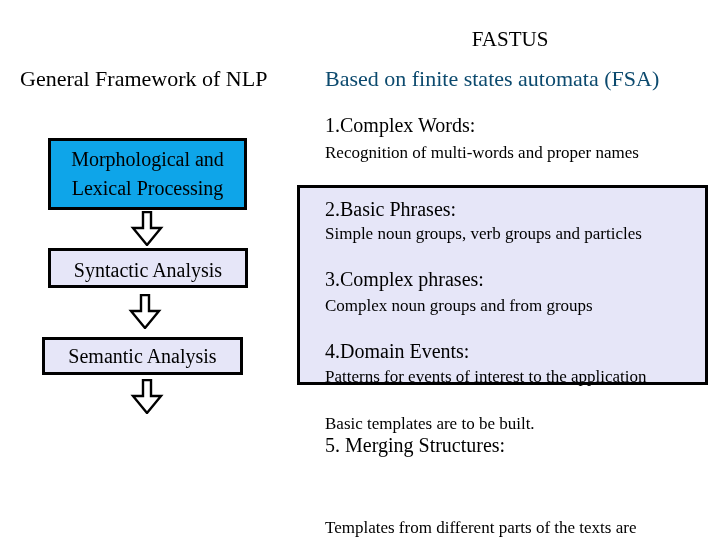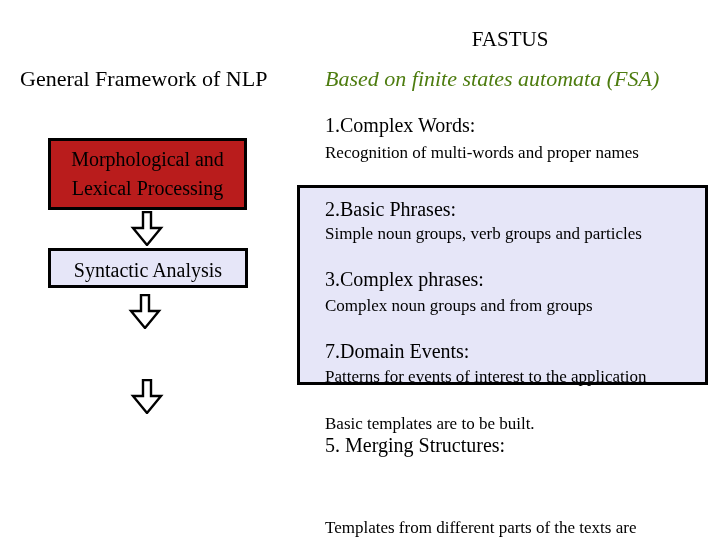--- a/index.html
+++ b/index.html
@@ -3,25 +3,25 @@
 <meta charset="utf-8">
 <style>
   html,body{margin:0;padding:0;background:#ffffff;}
   .slide{
     position:relative;width:720px;height:540px;background:#ffffff;overflow:hidden;
     font-family:"Liberation Serif","DejaVu Serif",serif;color:#000000;
   }
   .abs{position:absolute;}
   .title{font-size:21px;text-align:center;}
   .h-top{font-size:22px;white-space:nowrap;}
-  .red{color:#4d7c0f;font-style:italic;}
+  .red{color:#0c4a6e;}
   .flow-box{
     position:absolute;border:3px solid #000000;box-sizing:border-box;
     display:flex;flex-direction:column;justify-content:center;align-items:center;
-    text-align:center;font-size:20px;line-height:29px;background:#b91c1c;
+    text-align:center;font-size:20px;line-height:29px;background:#0ea5e9;
   }
   .flow-box.lav{background:#E6E6F8;}
   .arrow{position:absolute;width:34px;height:35px;}
   .panel{
     position:absolute;left:297px;top:185px;width:411px;height:200px;
     border:3px solid #000000;box-sizing:border-box;background:#E6E6F8;
   }
   .sec-h{font-size:20px;white-space:nowrap;}
   .sec-b{font-size:17px;white-space:pre;}
   .para{font-size:17px;line-height:28px;white-space:pre;}
@@ -47,37 +47,40 @@
   </svg>
 
   <div class="flow-box lav" style="left:48px;top:248px;width:200px;height:40px;justify-content:flex-end;">
     <div>Syntactic Analysis</div>
   </div>
 
   <svg class="arrow" style="left:128px;top:294px;" viewBox="0 0 34 35">
     <path d="M13 1 H21 V17 H31 L17 34 L3 17 H13 Z" fill="#ffffff" stroke="#000000" stroke-width="2.4" stroke-linejoin="miter"></path>
   </svg>
 
+  <div class="flow-box lav" style="left:42px;top:337px;width:201px;height:38px;">
+    <div>Semantic Analysis</div>
+  </div>
 
   <svg class="arrow" style="left:130px;top:379px;" viewBox="0 0 34 35">
     <path d="M13 1 H21 V17 H31 L17 34 L3 17 H13 Z" fill="#ffffff" stroke="#000000" stroke-width="2.4" stroke-linejoin="miter"></path>
   </svg>
 
 
   <div class="abs sec-h" style="left:325px;top:114px;">1.Complex Words:</div>
   <div class="abs sec-b" style="left:325px;top:143px;">Recognition of multi-words and proper names</div>
 
   <div class="panel">
     <div class="abs sec-h" style="left:25px;top:10px;">2.Basic Phrases:</div>
     <div class="abs sec-b" style="left:25px;top:36px;">Simple noun groups, verb groups and particles</div>
 
     <div class="abs sec-h" style="left:25px;top:80px;">3.Complex phrases:</div>
     <div class="abs sec-b" style="left:25px;top:108px;">Complex noun groups and from groups</div>
 
-    <div class="abs sec-h" style="left:25px;top:152px;">7.Domain Events:</div>
+    <div class="abs sec-h" style="left:25px;top:152px;">4.Domain Events:</div>
     <div class="abs sec-b" style="left:25px;top:179px;">Patterns for events of interest to the application</div>
     <div class="abs sec-b" style="left:25px;top:206px;margin-top:20px;">Basic templates are to be built.</div>
   </div>
 
   <div class="abs sec-h" style="left:325px;top:434px;">5. Merging Structures:</div>
   <div class="abs para" style="left:325px;top:458px;">
     <div>Templates from different parts of the texts are</div>
     
     
   </div>

